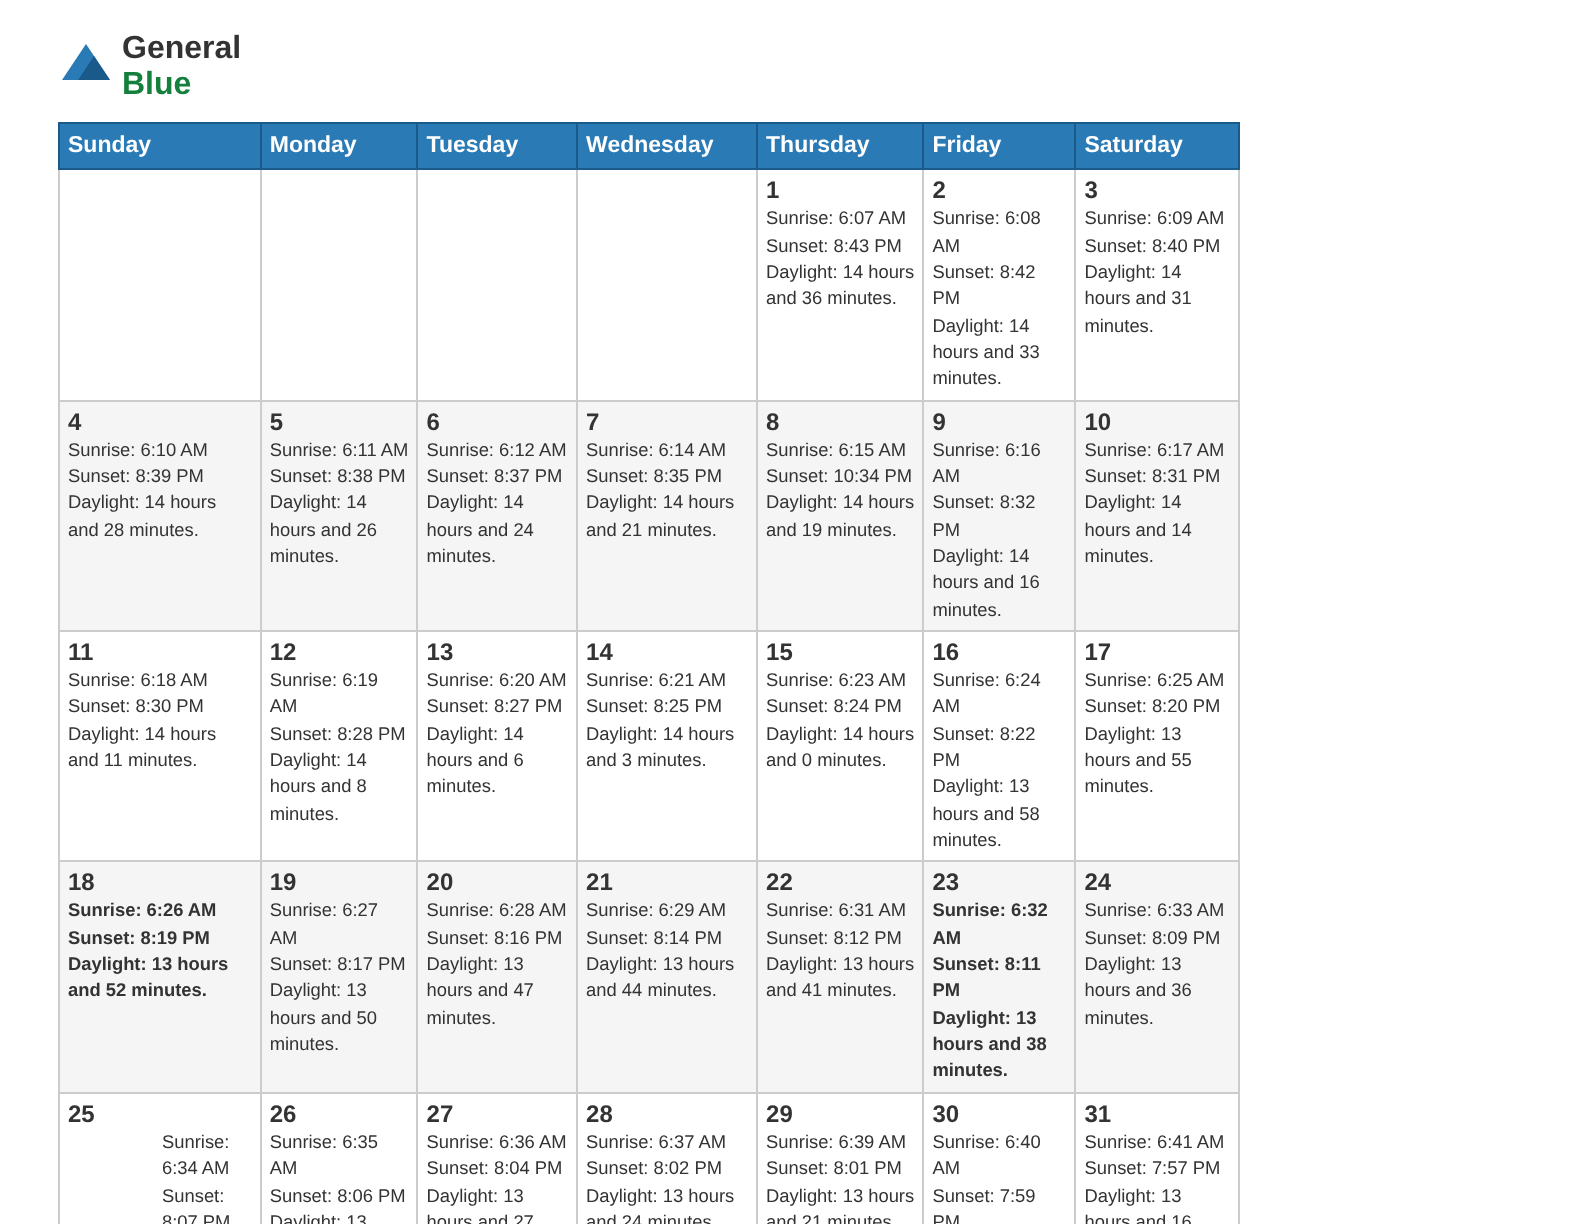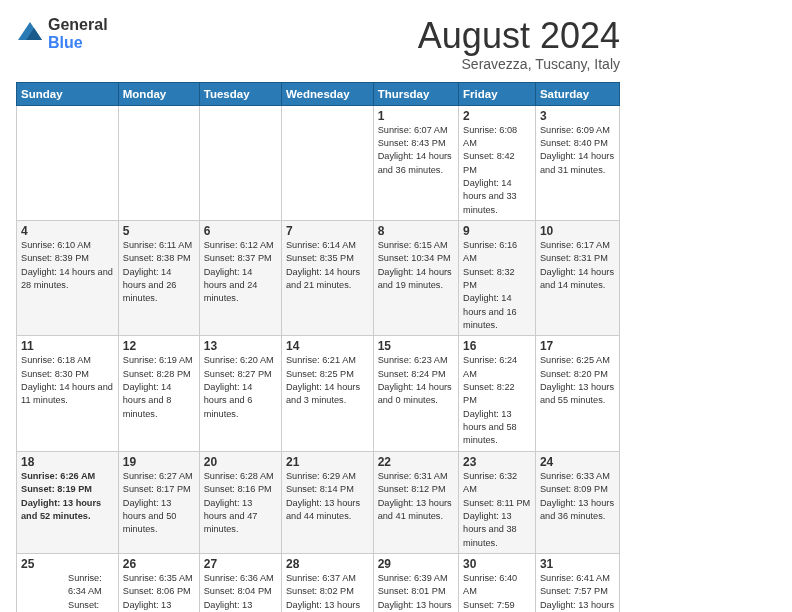--- a/index.html
+++ b/index.html
@@ -6,21 +6,21 @@
     body {
       font-family: Arial, sans-serif;
       background: #fff;
       width: 792px;
       height: 612px;
       overflow: hidden;
     }
     .page {
       width: 636px;
       height: 612px;
-      padding: 16px 16px 10px 16px;
+      padding: 16px 16px 10px 29px;
       display: flex;
       flex-direction: column;
     }
     .header {
       display: flex;
       justify-content: space-between;
       align-items: flex-start;
       margin-bottom: 10px;
     }
     .logo {
@@ -34,21 +34,21 @@
       line-height: 1.1;
     }
     .logo-general {
       font-size: 16px;
       font-weight: bold;
       color: #333;
     }
     .logo-blue {
       font-size: 16px;
       font-weight: bold;
-      color: #3b82f6;
+      color: #15803d;
     }
     .logo-icon {
       width: 28px;
       height: 28px;
     }
     .title-block {
       text-align: right;
     }
     .month-title {
       font-size: 36px;
@@ -115,24 +115,20 @@
     <div class="logo">
       <svg class="logo-icon" viewBox="0 0 28 28">
         <polygon points="14,2 26,20 2,20" fill="#2a7ab5"></polygon>
         <polygon points="18,8 26,20 10,20" fill="#1a5a8a"></polygon>
       </svg>
       <div class="logo-text">
         <span class="logo-general">General</span>
         <span class="logo-blue">Blue</span>
       </div>
     </div>
-    <div class="title-block">
-      <div class="month-title">August 2024</div>
-      <div class="subtitle">Seravezza, Tuscany, Italy</div>
-    </div>
   </div>
 
   <table class="calendar">
     <thead>
       <tr>
       <th>Sunday</th>
           <th>Monday</th>
           <th>Tuesday</th>
           <th>Wednesday</th>
           <th>Thursday</th>
@@ -279,21 +275,21 @@
 Daylight: 13 hours and 44 minutes.</div>
           </td>
           <td>
             <span class="day-number">22</span>
             <div class="day-info" style="white-space: pre-line;">Sunrise: 6:31 AM
 Sunset: 8:12 PM
 Daylight: 13 hours and 41 minutes.</div>
           </td>
           <td>
             <span class="day-number">23</span>
-            <div class="day-info" style="white-space: pre-line;">Sunrise: 6:32 AM
+            <div class="day-info" style="white-space: pre-line; font-weight: bold;">Sunrise: 6:32 AM
 Sunset: 8:11 PM
 Daylight: 13 hours and 38 minutes.</div>
           </td>
           <td>
             <span class="day-number">24</span>
             <div class="day-info" style="white-space: pre-line;">Sunrise: 6:33 AM
 Sunset: 8:09 PM
 Daylight: 13 hours and 36 minutes.</div>
           </td>
         </tr>

